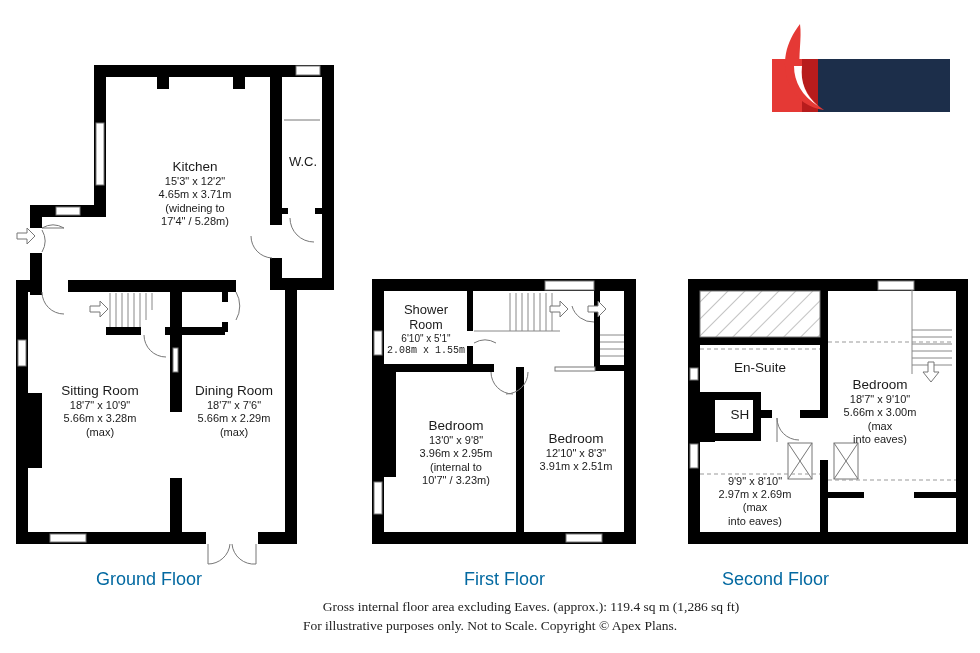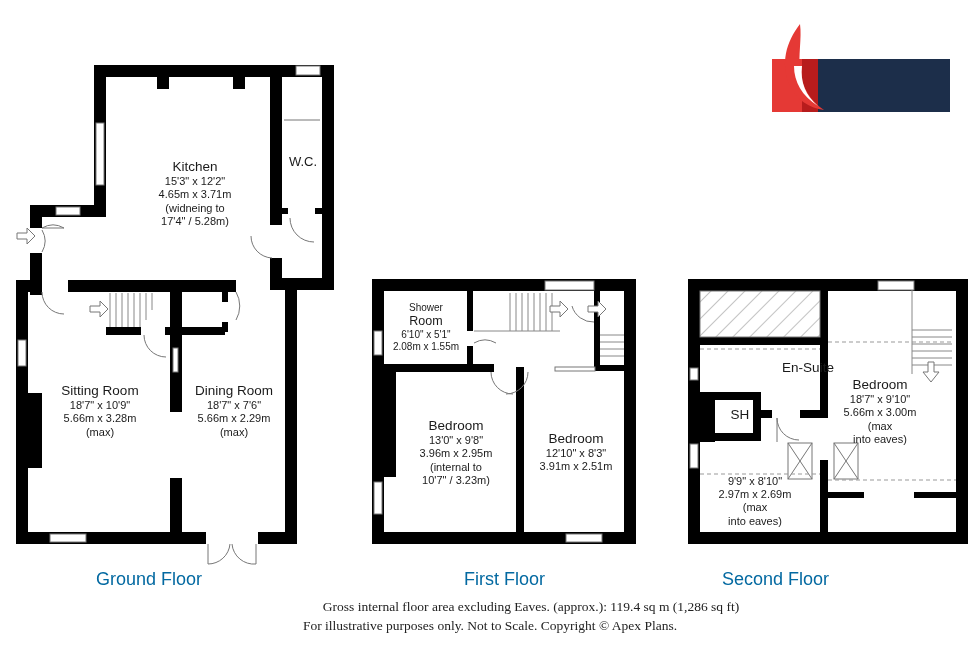--- a/index.html
+++ b/index.html
@@ -212,39 +212,39 @@
   <div class="room-dim">(max)</div>
 </div>
 <div class="lbl" style="left:184px; top:383px; width:100px;">
   <div class="room-name">Dining Room</div>
   <div class="room-dim">18'7" x 7'6"</div>
   <div class="room-dim">5.66m x 2.29m</div>
   <div class="room-dim">(max)</div>
 </div>
 
 <div class="lbl" style="left:384px; top:302px; width:84px;">
-  <div class="room-name" style="font-size:10px;">Shower</div>
+  <div class="room-name" style="font-size:13px;">Shower</div>
   <div class="room-name" style="font-size:12.5px;">Room</div>
   <div class="room-dim" style="font-size:10px;">6'10" x 5'1"</div>
-  <div class="room-dim" style="font-size:10px;">2.08m x 1.55m</div>
+  <div class="room-dim" style="font-size:10px;font-family:Liberation Mono, monospace;">2.08m x 1.55m</div>
 </div>
 <div class="lbl" style="left:400px; top:418px; width:112px;">
   <div class="room-name">Bedroom</div>
   <div class="room-dim">13'0" x 9'8"</div>
   <div class="room-dim">3.96m x 2.95m</div>
   <div class="room-dim">(internal to</div>
   <div class="room-dim">10'7" / 3.23m)</div>
 </div>
 <div class="lbl" style="left:528px; top:431px; width:96px;">
   <div class="room-name">Bedroom</div>
   <div class="room-dim">12'10" x 8'3"</div>
   <div class="room-dim">3.91m x 2.51m</div>
 </div>
 
-<div class="lbl room-name" style="left:700px; top:360px; width:120px;margin-left:48px;">En-Suite</div>
+<div class="lbl room-name" style="left:700px; top:360px; width:120px;">En-Suite</div>
 <div class="lbl room-name" style="left:725px; top:407px; width:30px;">SH</div>
 <div class="lbl" style="left:830px; top:377px; width:100px;">
   <div class="room-name">Bedroom</div>
   <div class="room-dim">18'7" x 9'10"</div>
   <div class="room-dim">5.66m x 3.00m</div>
   <div class="room-dim">(max</div>
   <div class="room-dim">into eaves)</div>
 </div>
 <div class="lbl" style="left:700px; top:475px; width:110px;">
   <div class="room-dim">9'9" x 8'10"</div>

